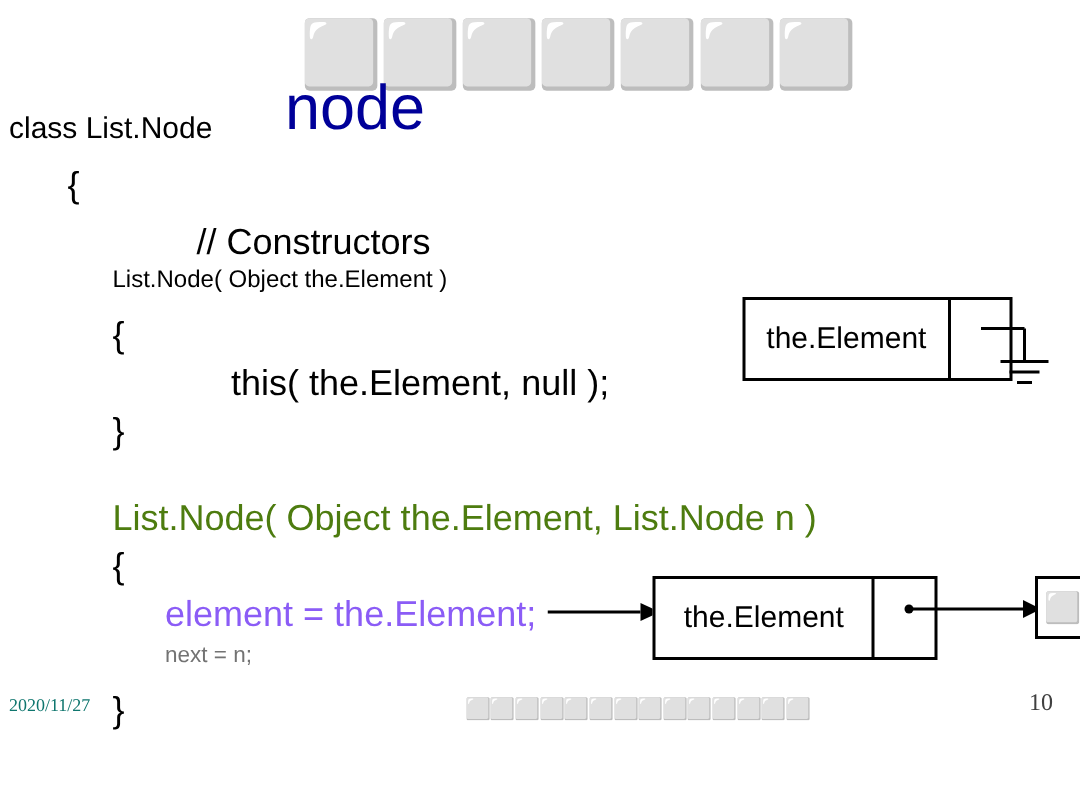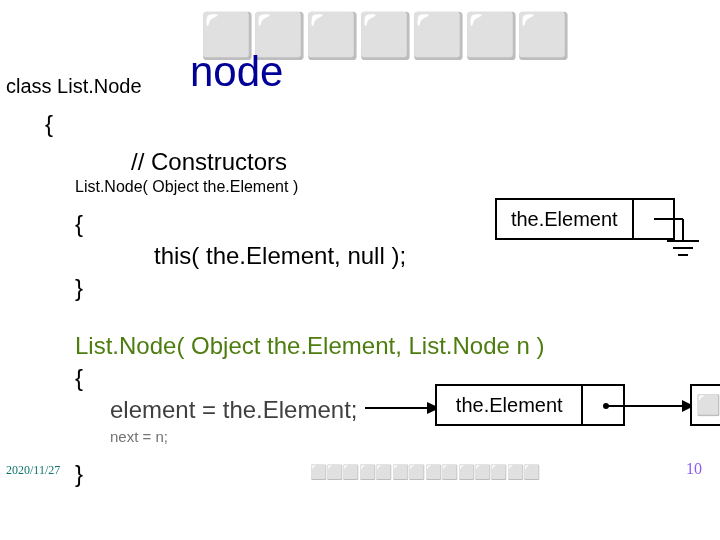--- a/index.html
+++ b/index.html
@@ -92,21 +92,21 @@
     top: 364px;
     left: 75px;
     font-size: 24px;
     color: #000000;
   }
   .ctor2-body1 {
     position: absolute;
     top: 396px;
     left: 110px;
     font-size: 24px;
-    color: #404040;
+    color: #8b5cf6;
   }
   .ctor2-body2 {
     position: absolute;
     top: 428px;
     left: 110px;
     font-size: 15px;
     color: #737373;
   }
   .ctor2-close {
     position: absolute;
@@ -121,39 +121,39 @@
     left: 6px;
     font-size: 12px;
     color: #0f766e;
     font-family: Liberation Serif, serif;
   }
   .page-num {
     position: absolute;
     bottom: 62px;
     right: 18px;
     font-size: 16px;
-    color: #8b5cf6;
+    color: #404040;
     font-family: "Times New Roman", serif;
     margin-top: 36px;
   }
   .footer-glyphs {
     position: absolute;
     bottom: 60px;
     left: 310px;
     font-size: 14px;
     color: #000000;
     letter-spacing: -1px;
   }
 
   
   .node-box {
     position: absolute;
     border: 2px solid #000000;
     background: #ffffff;
-    height: 42px;
+    height: 56px;
     display: flex;
   }
   .node-box .data-cell {
     border-right: 2px solid #000000;
     display: flex;
     align-items: center;
     justify-content: center;
     font-size: 20px;
     color: #000000;
     padding: 0 8px;

